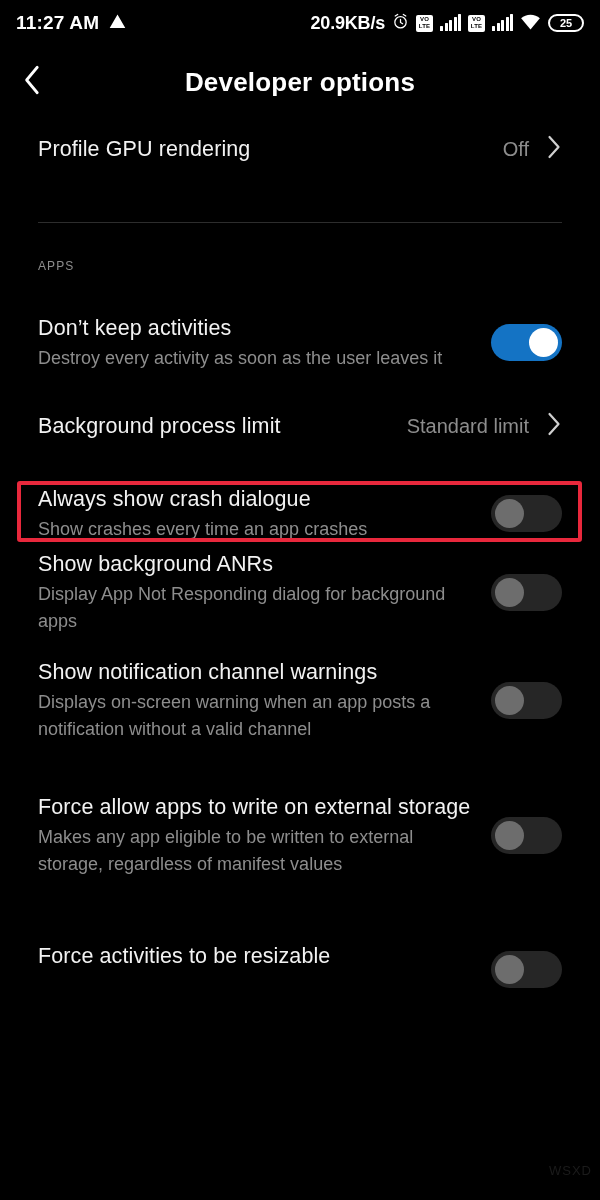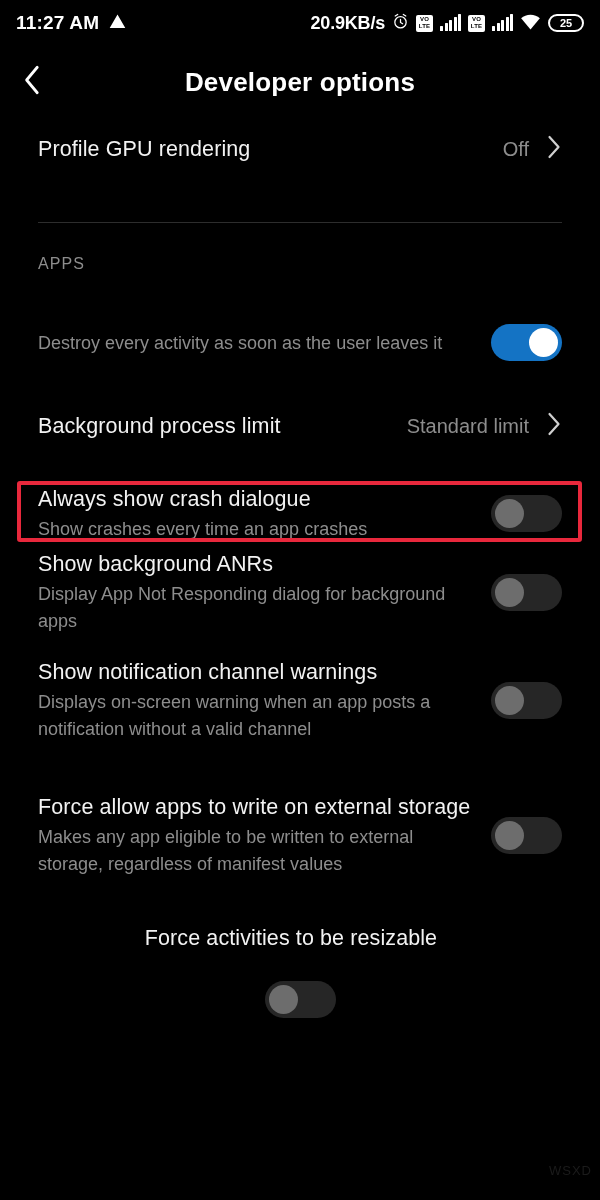--- a/index.html
+++ b/index.html
@@ -75,21 +75,21 @@
   }
   .row-value {
     color:#8d8d8d; font-size:20px; margin-right:16px; white-space:nowrap;
   }
   .chev { color:#cfcfcf; flex:0 0 auto; }
 
   .divider {
     height:1px; background:#2d2d2d; margin:0 38px;
   }
   .section-label {
-    color:#8d8d8d; font-size:16px; letter-spacing:1.1px;
+    color:#8d8d8d; font-size:12px; letter-spacing:1.1px;
     padding:0 38px; font-weight:normal;
   }
 
   
   .toggle {
     flex:0 0 auto; width:71px; height:37px; border-radius:19px;
     position:relative; cursor:pointer;
   }
   .toggle .knob {
     position:absolute; top:4px; width:29px; height:29px;
@@ -192,20 +192,21 @@
 
   <div style="height:42px"></div>
   <div class="divider"></div>
 
   <div style="height:50px;display:flex;align-items:flex-end;">
     <div class="section-label">APPS</div>
   </div>
 
   <div class="row" style="margin-top:28px;min-height:82px;">
     <div class="row-texts">
+      <div class="row-title">Don’t keep activities</div>
       <div class="row-sub">Destroy every activity as soon as the user leaves it</div>
     </div>
     <div class="toggle on">
       <div class="knob"></div>
     </div>
   </div>
 
   <div class="row" style="margin-top:14px;height:58px;">
     <div class="row-texts">
       <div class="row-title">Background process limit</div>
@@ -251,21 +252,21 @@
   <div class="row" style="margin-top:22px;min-height:140px;justify-content:center;">
     <div class="row-texts">
       <div class="row-title">Force allow apps to write on external storage</div>
       <div class="row-sub">Makes any app eligible to be written to external storage, regardless of manifest values</div>
     </div>
     <div class="toggle off">
       <div class="knob"></div>
     </div>
   </div>
 
-  <div class="row" style="margin-top:18px;min-height:60px;flex-direction:column;">
+  <div class="row" style="margin-top:18px;min-height:60px;">
     <div class="row-texts">
       <div class="row-title">Force activities to be resizable</div>
     </div>
     <div class="toggle off" style="margin-top:28px;">
       <div class="knob"></div>
     </div>
   </div>
 
   <div class="highlight" style="left:17px; top:481px; width:565px; height:61px;"></div>
 

